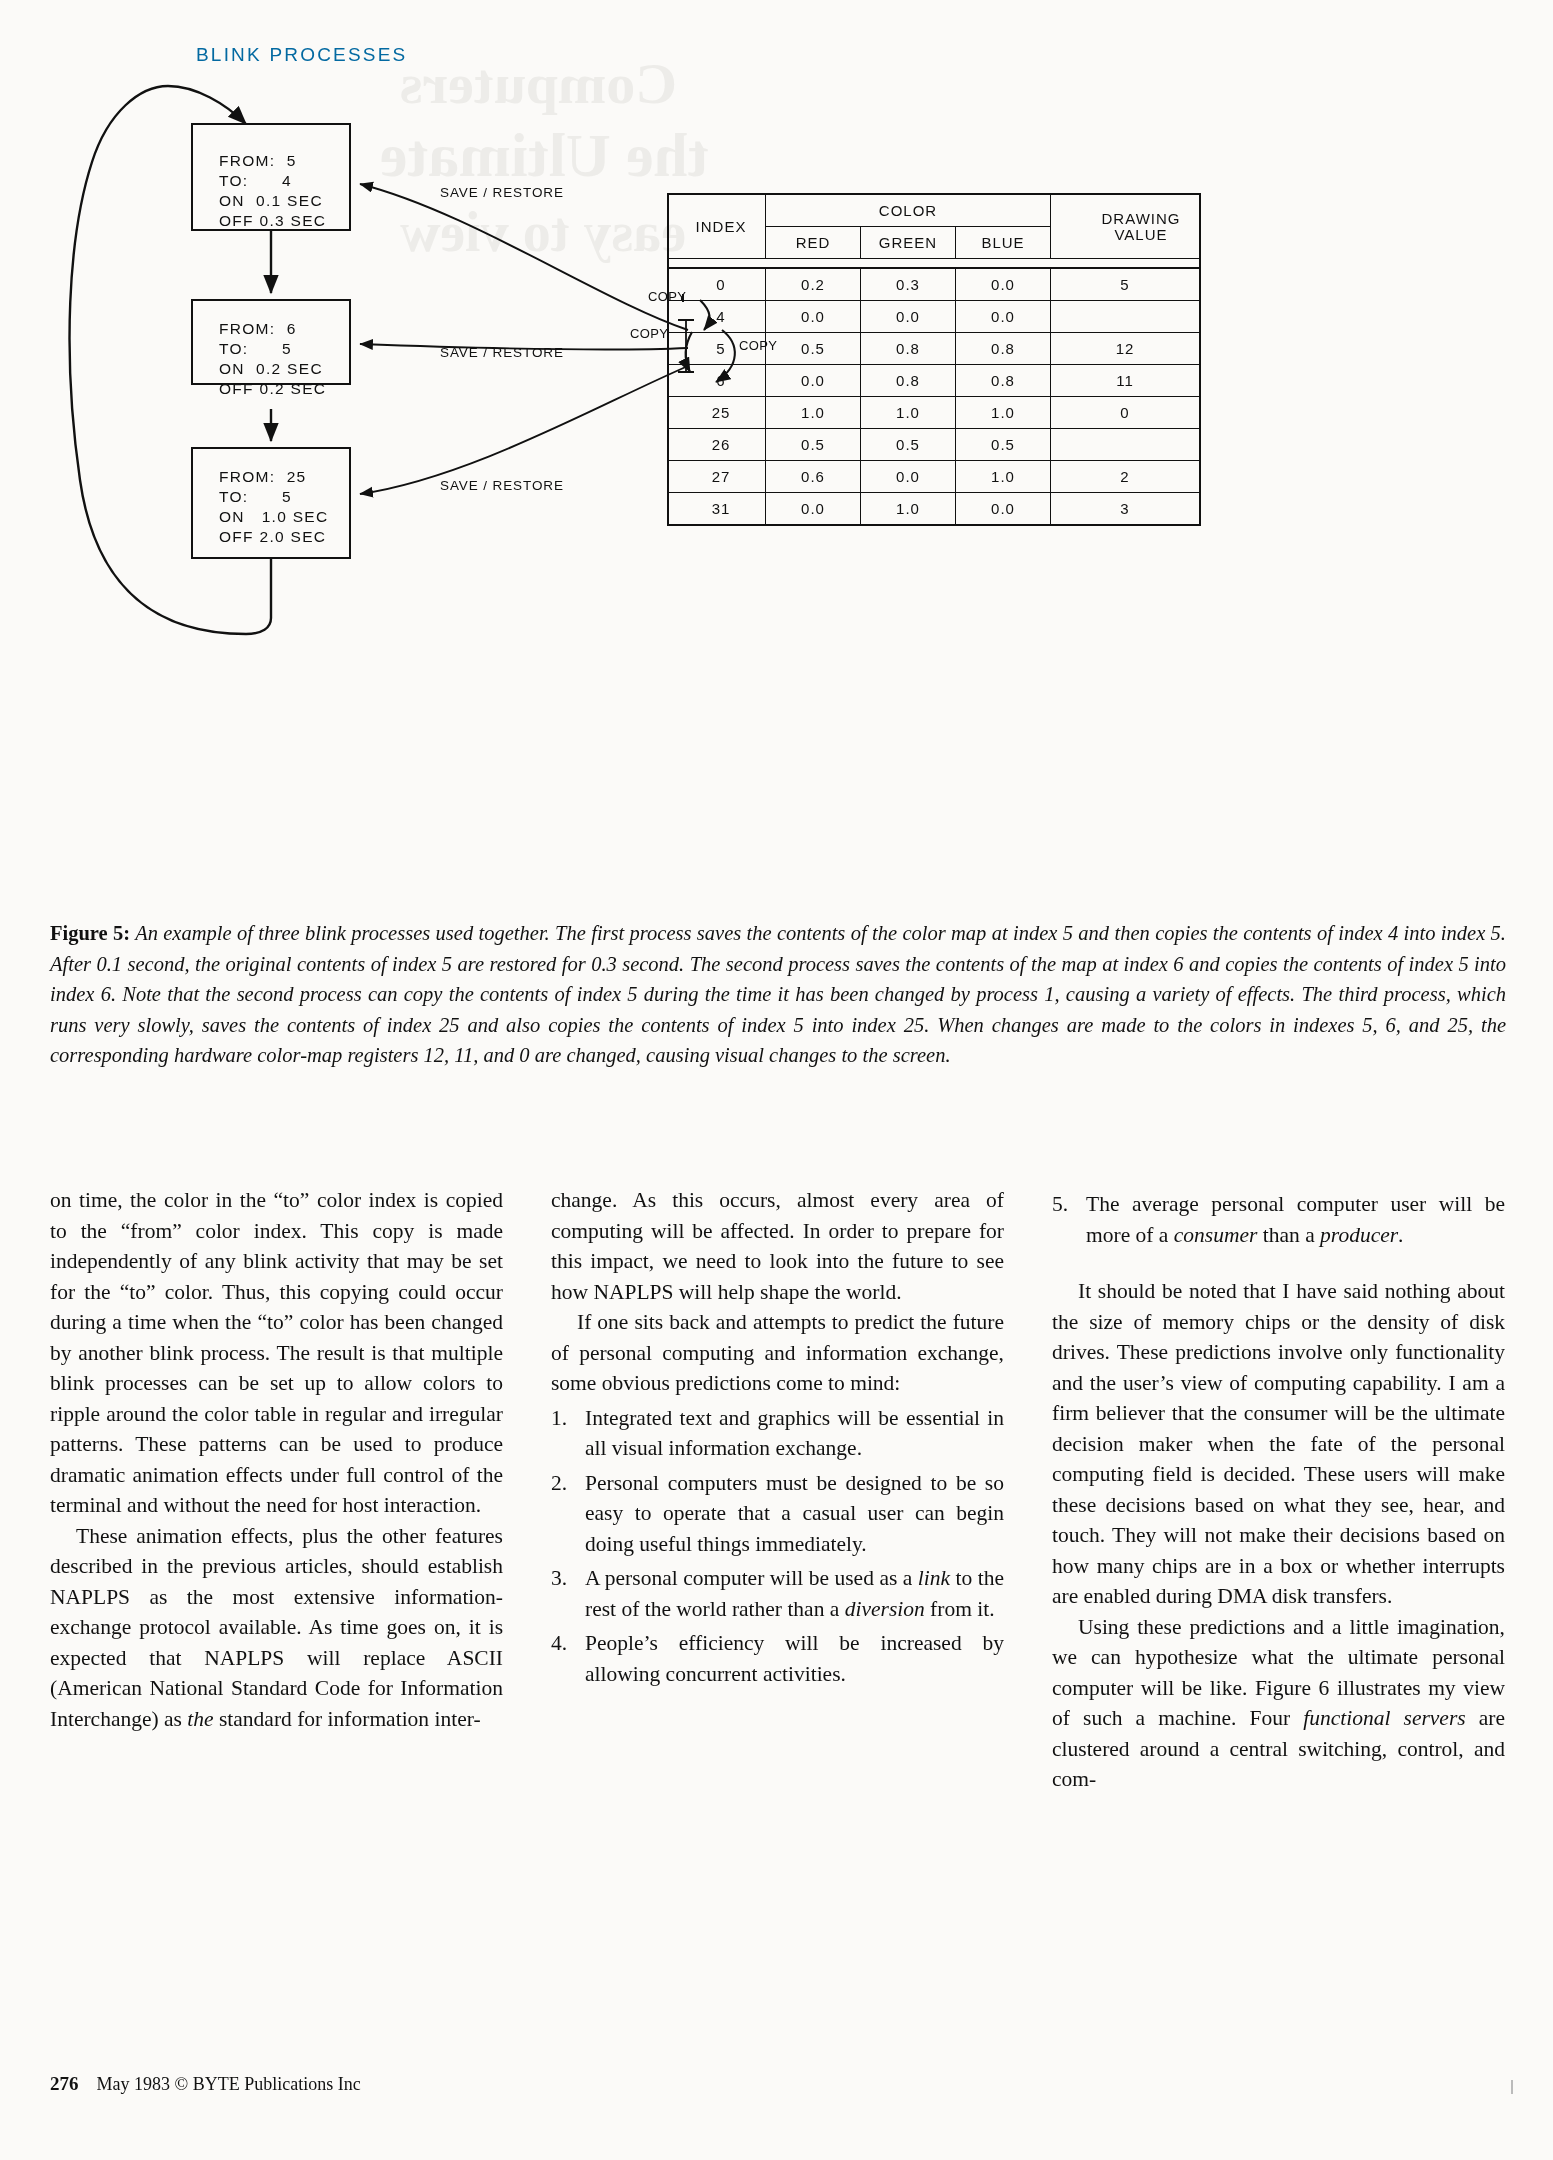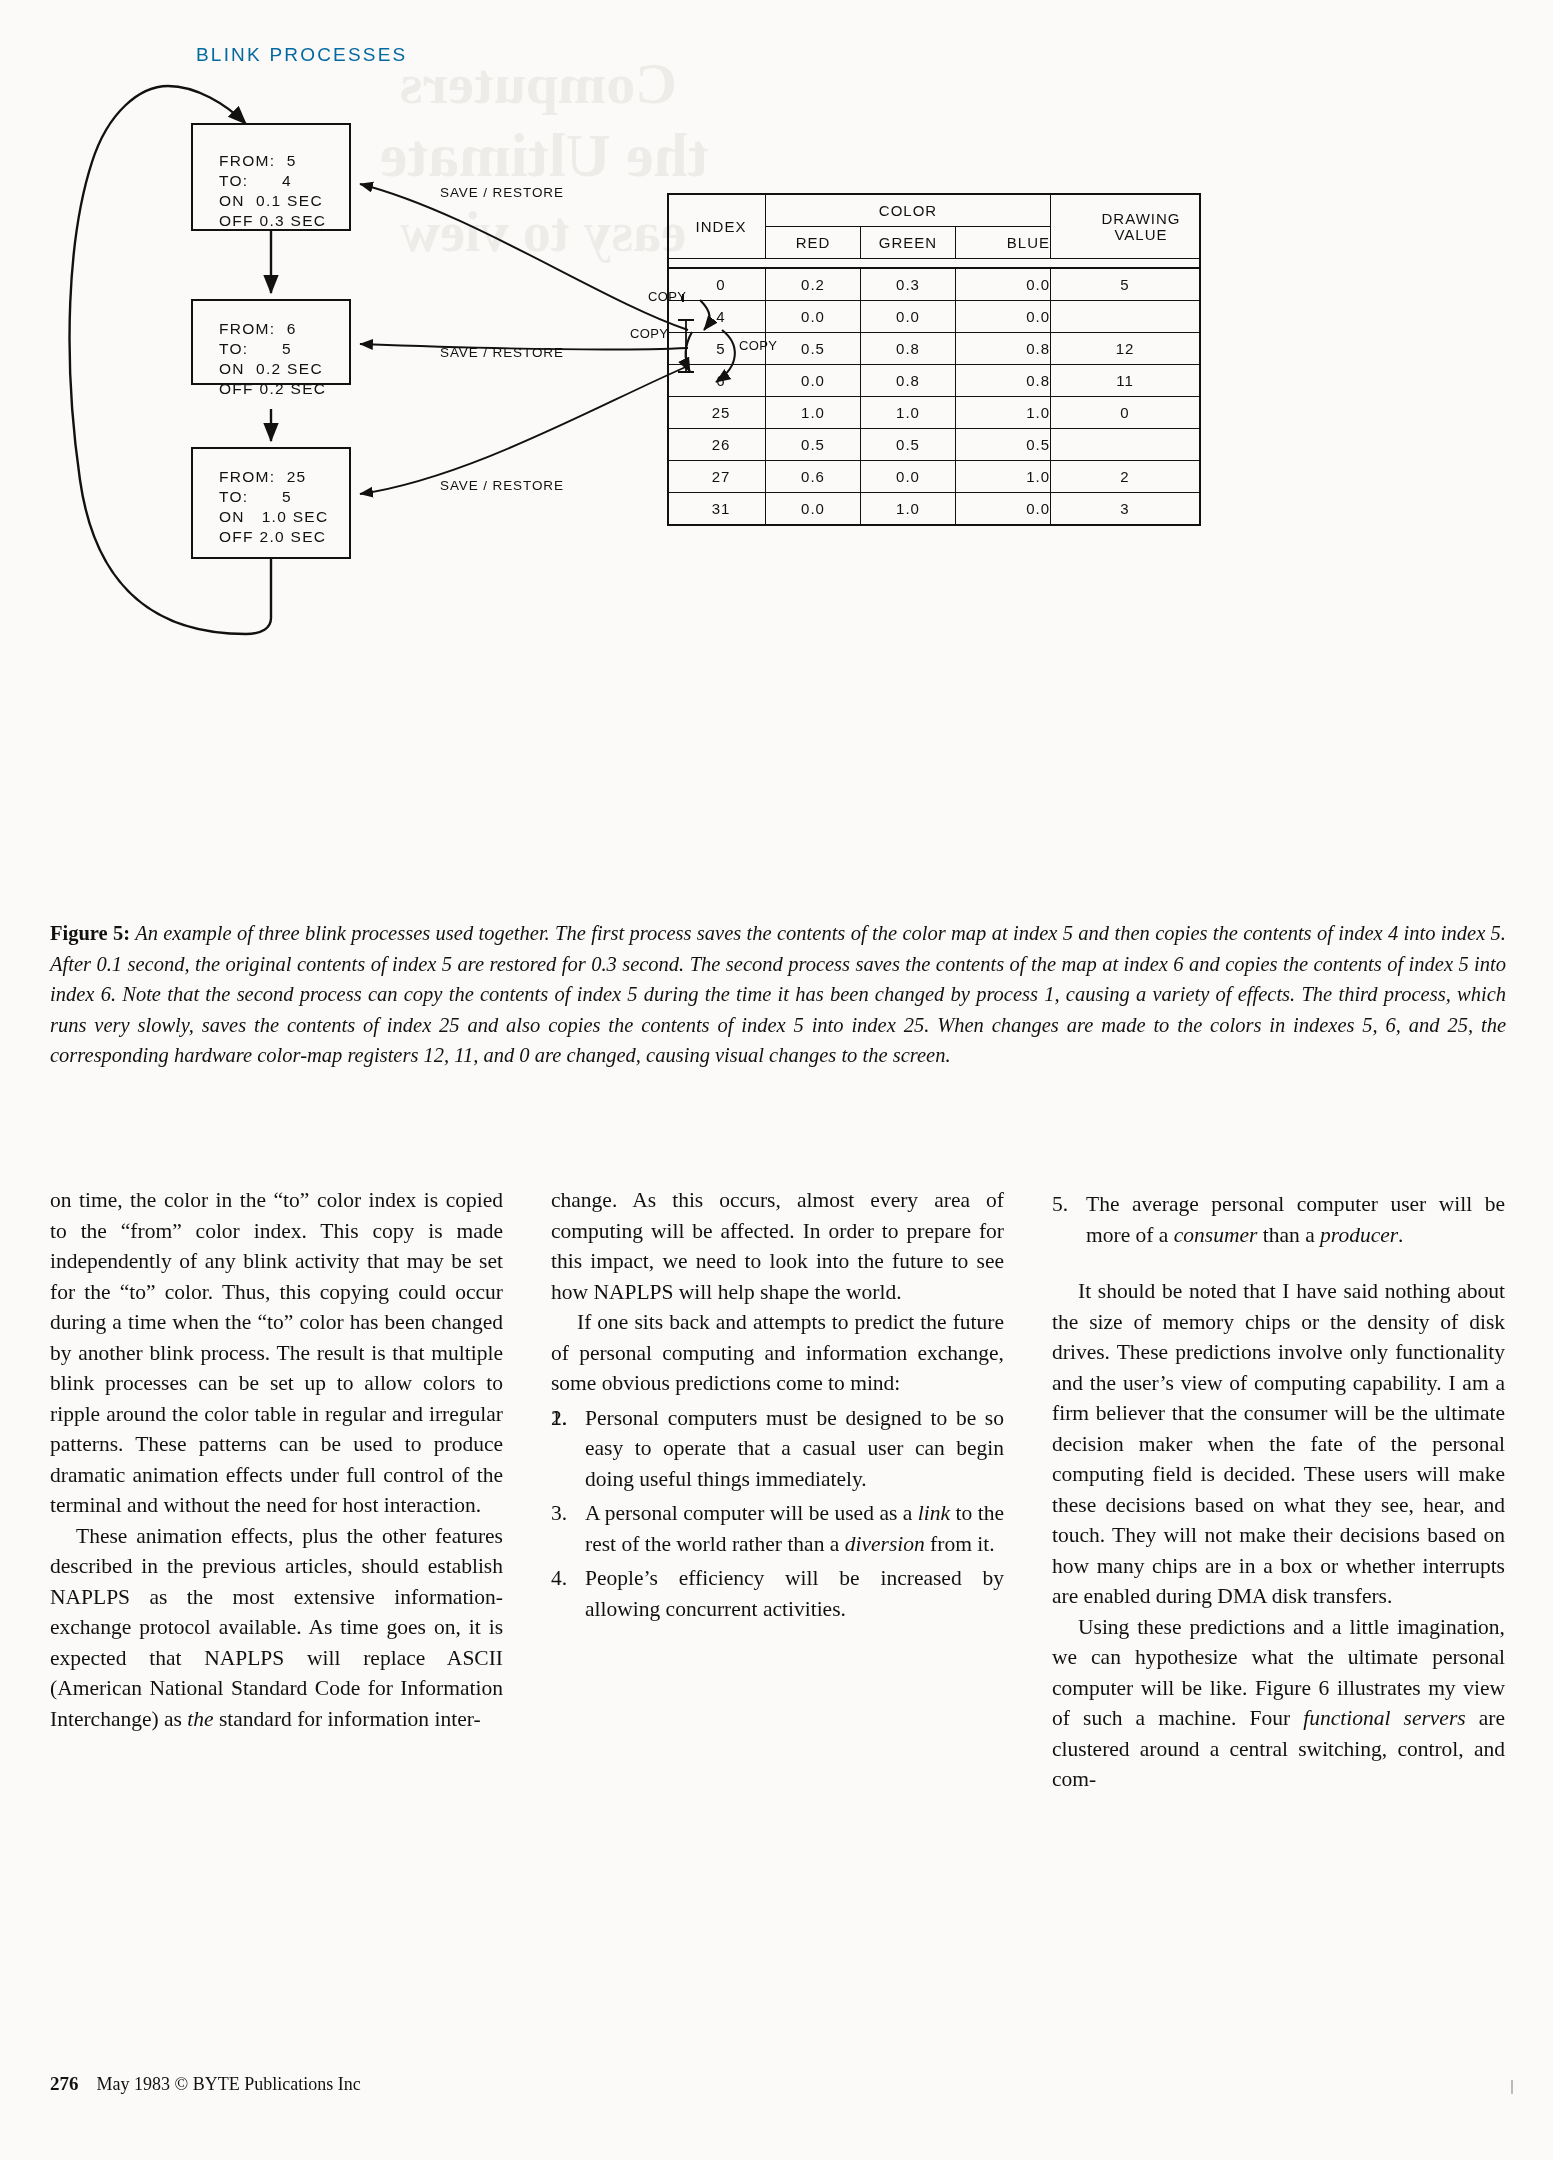--- a/index.html
+++ b/index.html
@@ -109,21 +109,21 @@
     padding: 0;
   }
   .cmap .outer-l { border-left-width: 2.5px; padding-left: 8px; }
   .cmap .outer-r { border-right-width: 2.5px; }
   .cmap thead th { height: 31px; }
   .cmap thead tr.h1 th { border-bottom: none; }
   .cmap tbody td { height: 31px; }
   .cmap .c-index  { width: 88px; }
   .cmap .c-red    { width: 94px; }
   .cmap .c-green  { width: 94px; }
-  .cmap .c-blue   { width: 94px; text-align: right; }
+  .cmap .c-blue   { width: 94px; }
   .cmap .c-draw   { width: 116px; }
   .cmap .spacer td { height: 8px; border-left-width: 2.5px; border-right-width: 2.5px;
                      border-top: 1.4px solid #111; border-bottom: 2.5px solid #111; }
   .cmap .top-border { border-top-width: 2.5px; }
   .cmap .bot-border { border-bottom-width: 2.5px; }
   .cmap .drawval { line-height: 1.05; padding-left: 32px; }
 
   
   .caption {
     position: absolute;
@@ -392,21 +392,21 @@
     <div class="col">
       <p class="noindent">on time, the color in the “to” color index is copied to the “from” color index. This copy is made independently of any blink activity that may be set for the “to” color. Thus, this copying could occur during a time when the “to” color has been changed by another blink process. The result is that multiple blink processes can be set up to allow colors to ripple around the color table in regular and irregular patterns. These patterns can be used to produce dramatic animation effects under full control of the terminal and without the need for host interaction.</p>
       <p><span>These animation effects, plus the other features described in the previous articles, should establish NAPLPS as the most extensive information-exchange protocol available. As time goes on, it is expected that NAPLPS will replace ASCII (American National Standard Code for Information Interchange) as </span><em>the</em><span> standard for information inter-</span></p>
     </div>
 
     <div class="col">
       <p class="noindent">change. As this occurs, almost every area of computing will be affected. In order to prepare for this impact, we need to look into the future to see how NAPLPS will help shape the world.</p>
       <p>If one sits back and attempts to predict the future of personal computing and information exchange, some obvious predictions come to mind:</p>
       <ol>
         <li>
-          <span class="num">1.</span>
+          <span class="num">1.</span><span>Integrated text and graphics will be essential in all visual information exchange.</span>
         </li>
         <li>
           <span class="num">2.</span><span>Personal computers must be designed to be so easy to operate that a casual user can begin doing useful things immediately.</span>
         </li>
         <li>
           <span class="num">3.</span><span>A personal computer will be used as a </span><em>link</em><span> to the rest of the world rather than a </span><em>diversion</em><span> from it.</span>
         </li>
         <li>
           <span class="num">4.</span><span>People’s efficiency will be increased by allowing concurrent activities.</span>
         </li>

